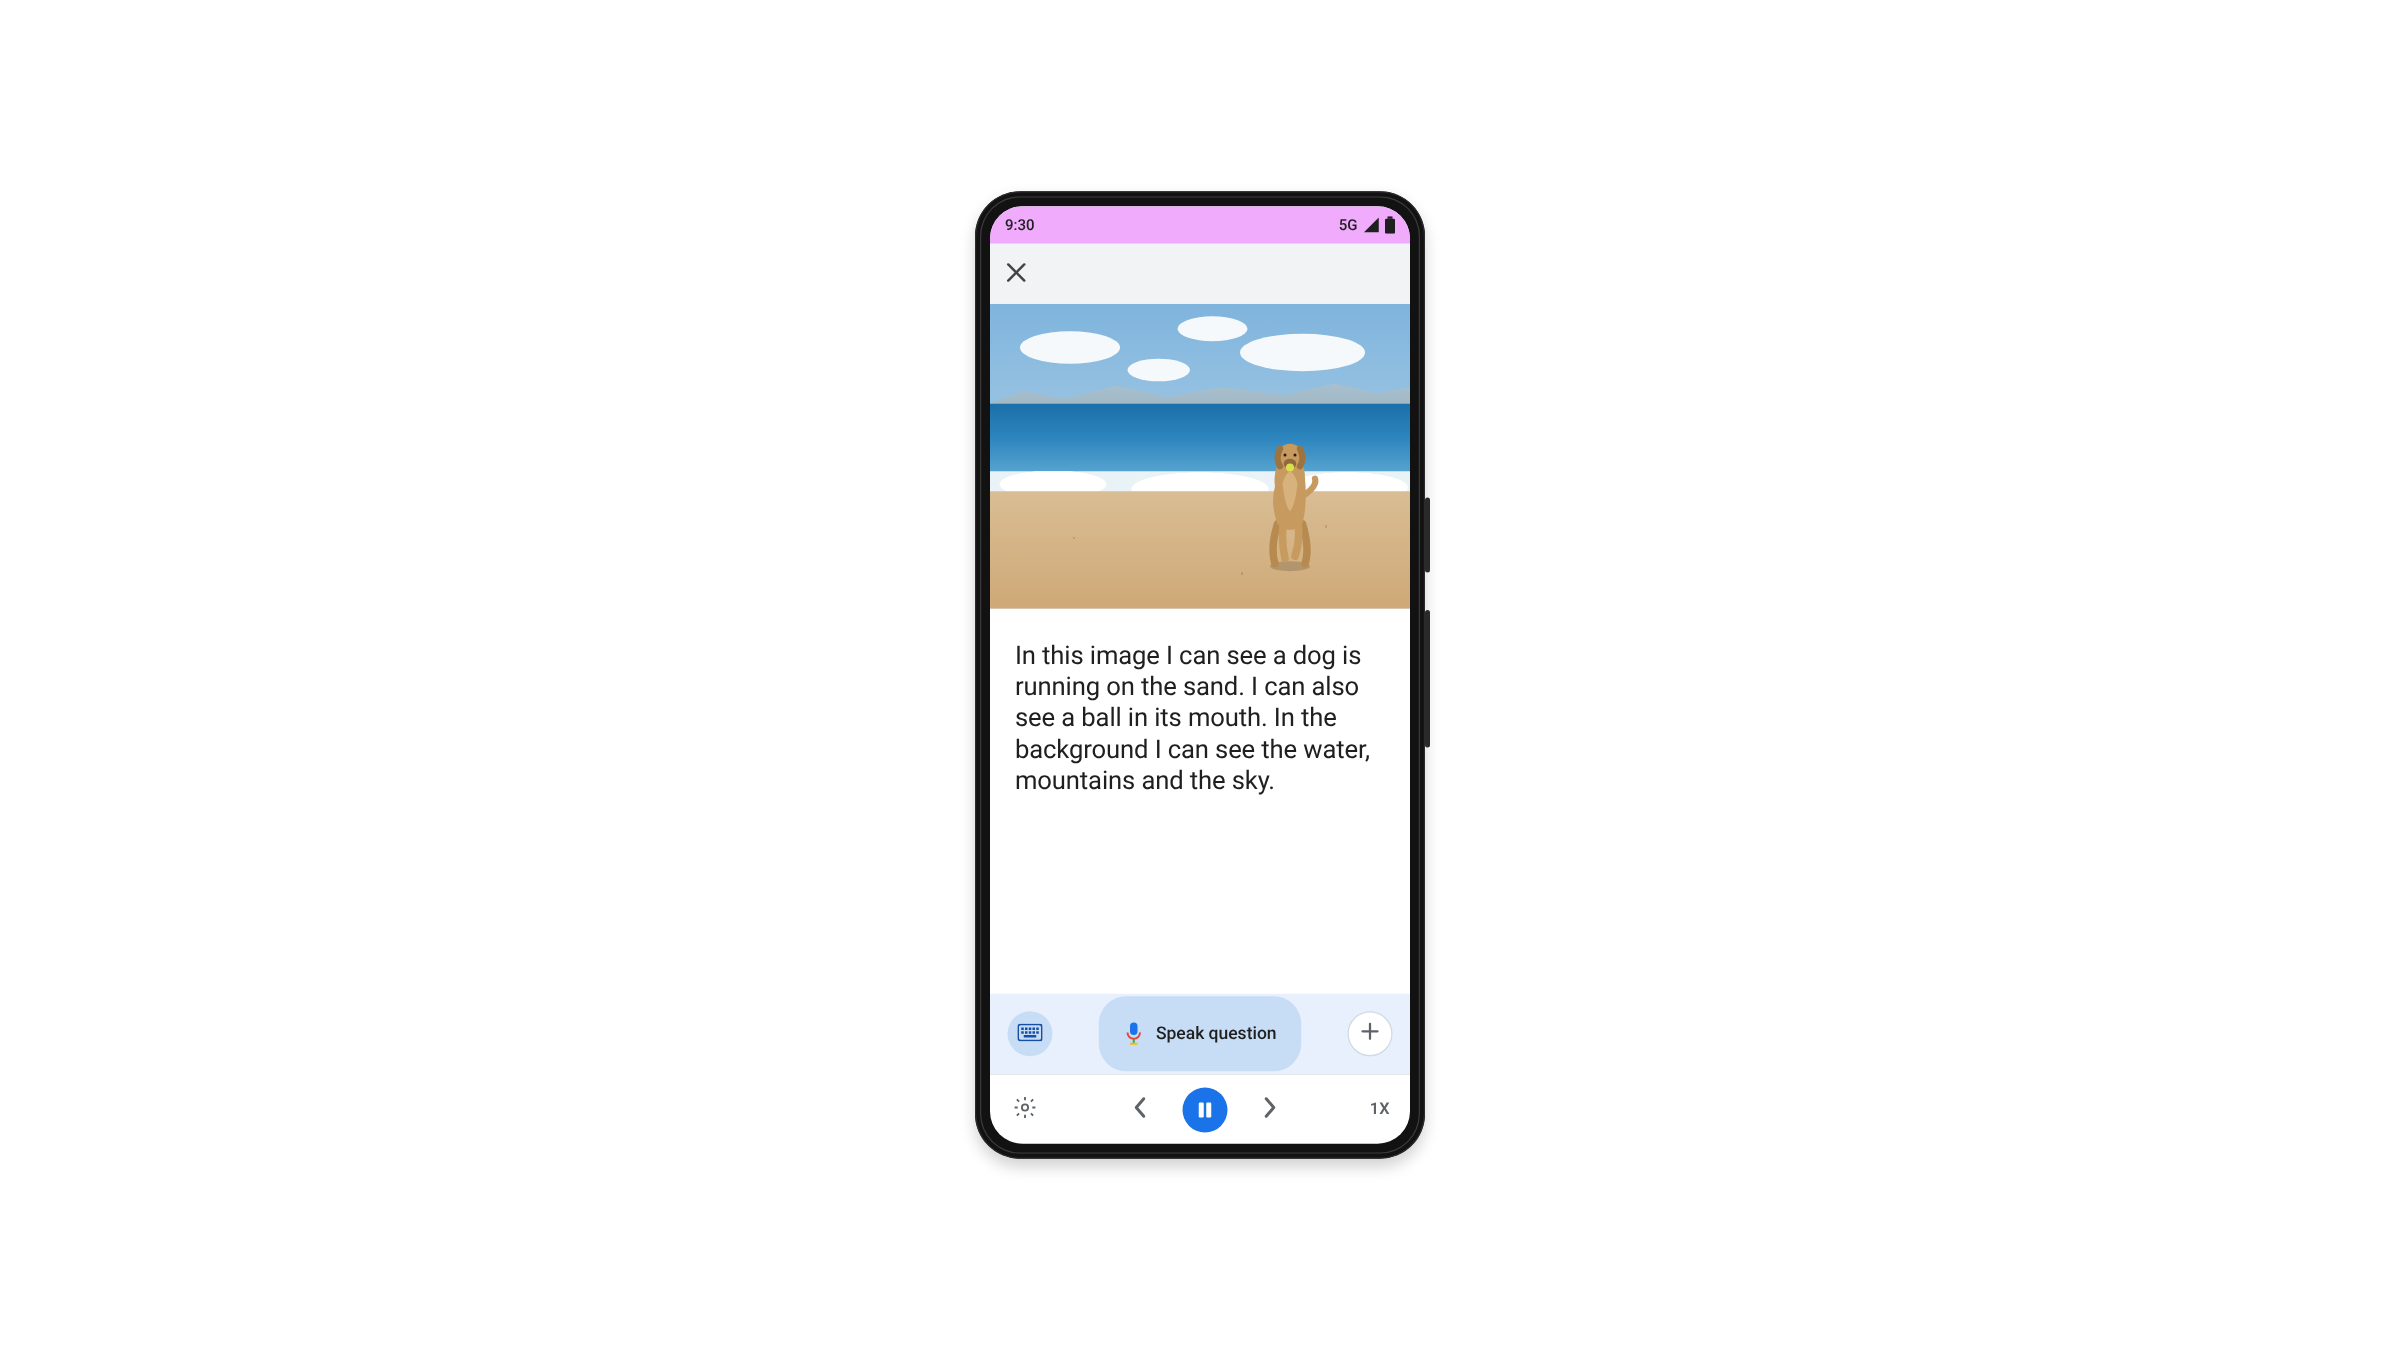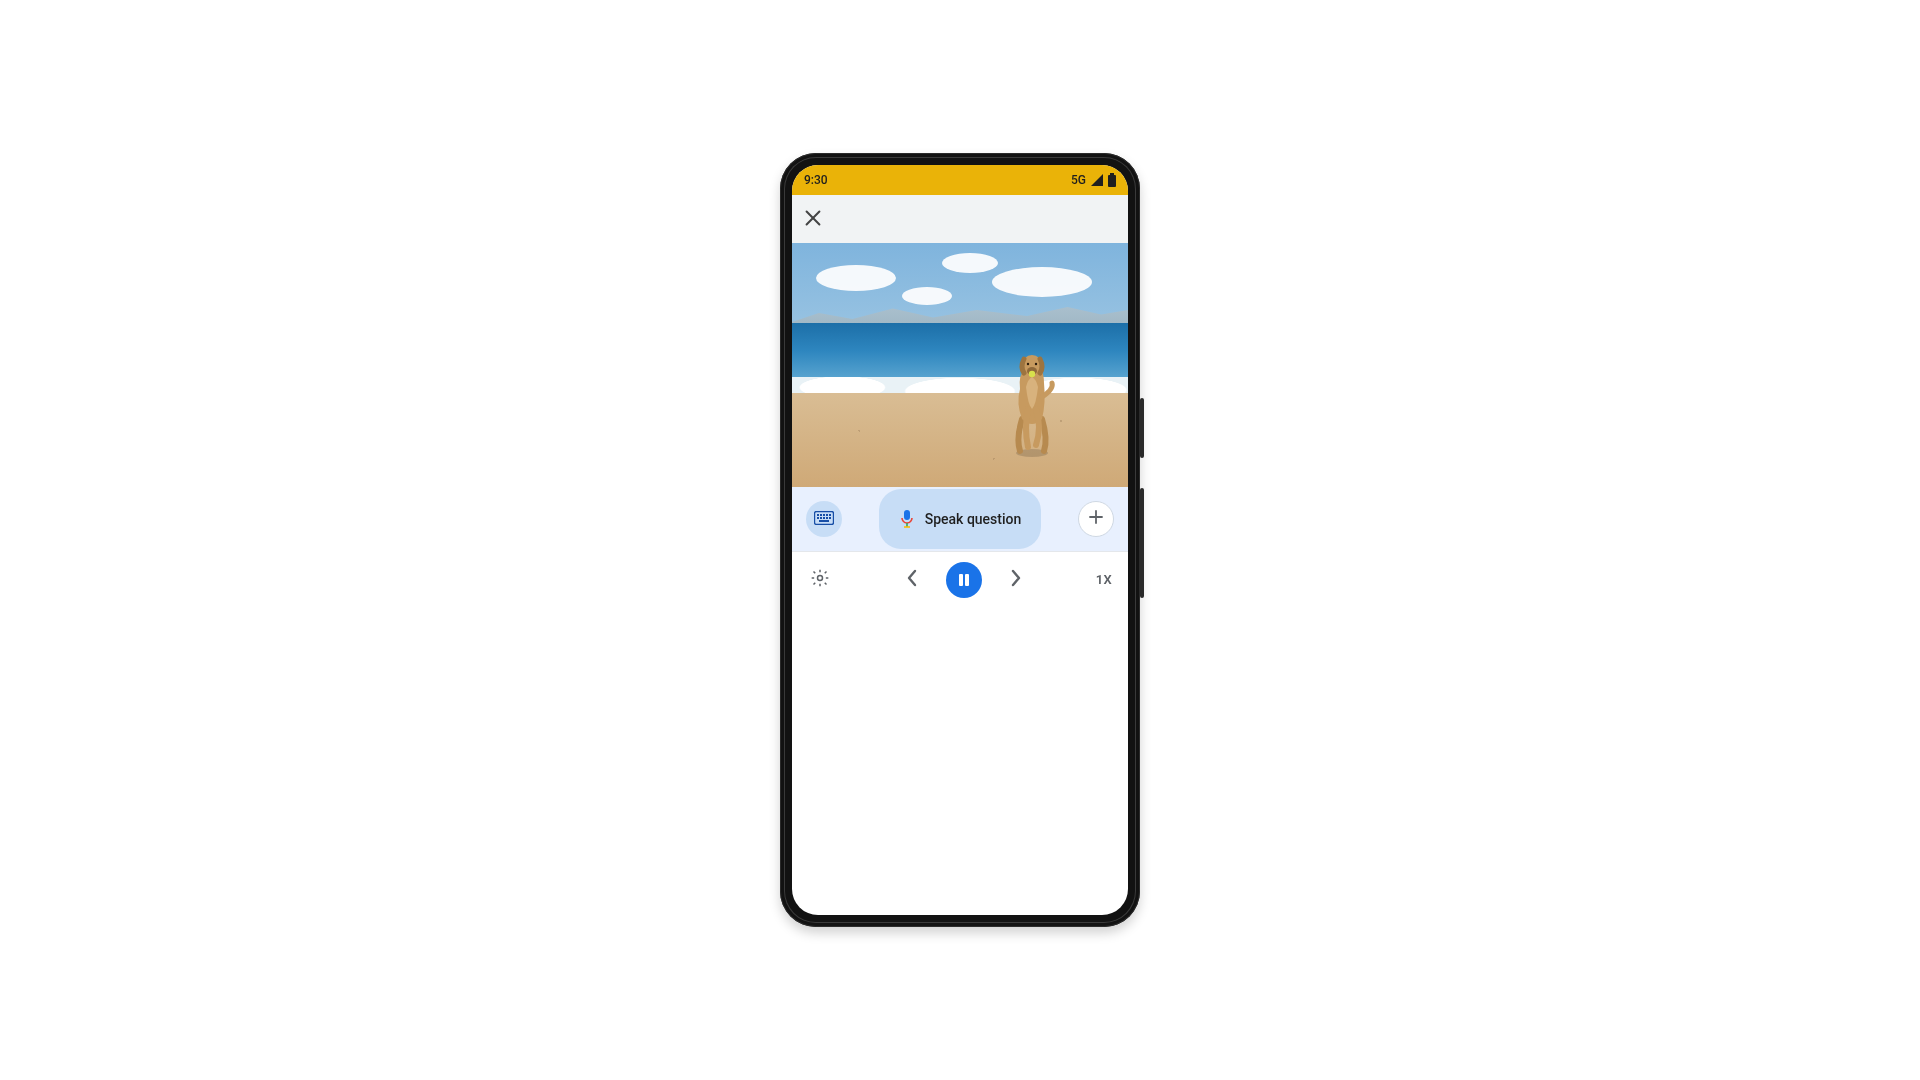--- a/index.html
+++ b/index.html
@@ -56,21 +56,21 @@
   
   .statusbar {
     height: 30px;
     display: flex;
     align-items: center;
     justify-content: space-between;
     padding: 0 12px;
     font-size: 12px;
     font-weight: 500;
     color: #1f1f1f;
-    background: #eab308;
+    background: #f0abfc;
   }
   .status-right { display: flex; align-items: center; gap: 4px; }
   .status-right svg { display: block; }
 
   
   .appbar {
     height: 48px;
     background: #f1f3f4;
     display: flex;
     align-items: center;
@@ -285,20 +285,21 @@
           <circle cx="30" cy="25" r="3.2" fill="#d8e04c"></circle>
 
           <circle cx="26" cy="15" r="1.2" fill="#2a1c0e"></circle>
           <circle cx="34" cy="15" r="1.2" fill="#2a1c0e"></circle>
 
           <path d="M40 48 Q52 40 50 34" stroke="#c79a5f" stroke-width="5" stroke-linecap="round" fill="none"></path>
         </svg>
       </div>
     </div>
 
+    <div class="caption">In this image I can see a dog is running on the sand. I can also see a ball in its mouth. In the background I can see the water, mountains and the sky.</div>
 
     <div class="actionbar">
       <div class="round-chip">
         <span>
           <svg width="20" height="14" viewBox="0 0 20 14">
             <rect x="0.5" y="0.5" width="19" height="13" rx="2" fill="none" stroke="#174ea6" stroke-width="1.4"></rect>
             <rect x="3" y="3" width="2" height="2" fill="#174ea6"></rect>
             <rect x="6" y="3" width="2" height="2" fill="#174ea6"></rect>
             <rect x="9" y="3" width="2" height="2" fill="#174ea6"></rect>
             <rect x="12" y="3" width="2" height="2" fill="#174ea6"></rect>

